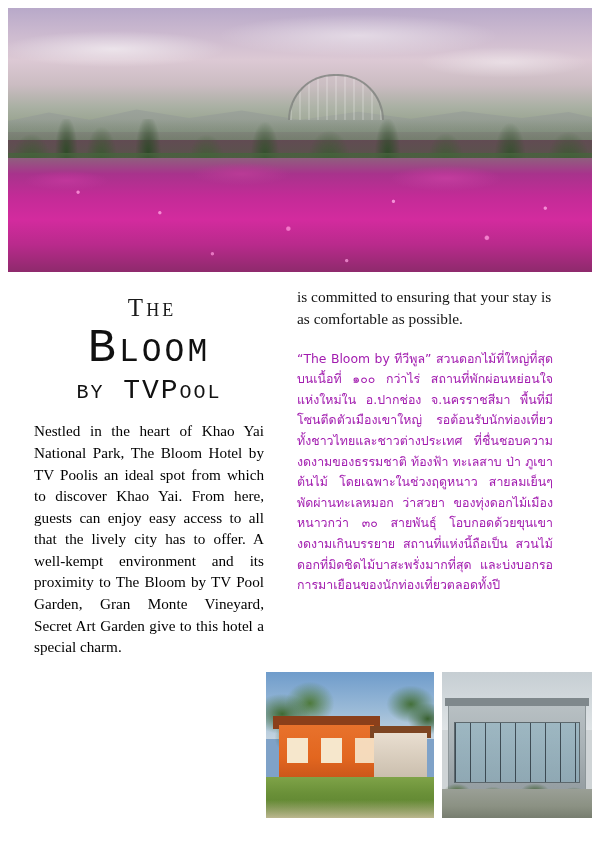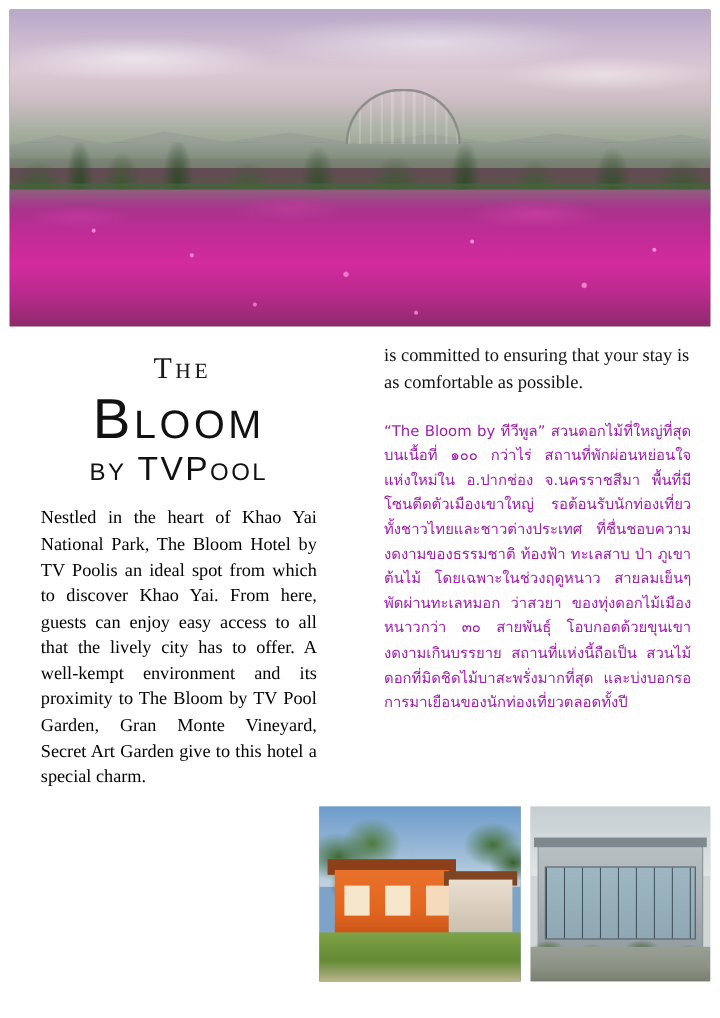--- a/index.html
+++ b/index.html
@@ -114,47 +114,47 @@
 
   
   .col-left {
     position: absolute;
     left: 34px;
     top: 294px;
     width: 230px;
   }
   .col-right {
     position: absolute;
-    left: 320px;
+    left: 297px;
     top: 286px;
     width: 256px;
   }
 
   .title-the {
     font-family: "Liberation Serif", serif;
     font-size: 25px;
     letter-spacing: 3px;
     color: #1a1a1a;
     text-align: center;
     font-variant: small-caps;
     margin: 0 0 2px 0;
     padding-left: 6px;
   }
   .title-bloom {
-    font-family: Liberation Sans, sans-serif;
+    font-family: Liberation Mono, monospace;
     font-size: 47px;
     letter-spacing: 3px;
     color: #111111;
     text-align: center;
     font-variant: small-caps;
     line-height: 1.05;
     margin: 2px 0 2px 0;
   }
   .title-by {
-    font-family: Liberation Sans, sans-serif;
+    font-family: Liberation Mono, monospace;
     font-size: 28px;
     letter-spacing: 2px;
     color: #111111;
     text-align: center;
     font-variant: small-caps;
     margin: 0 0 14px 0;
   }
 
   .para {
     font-family: "Liberation Serif", serif;

